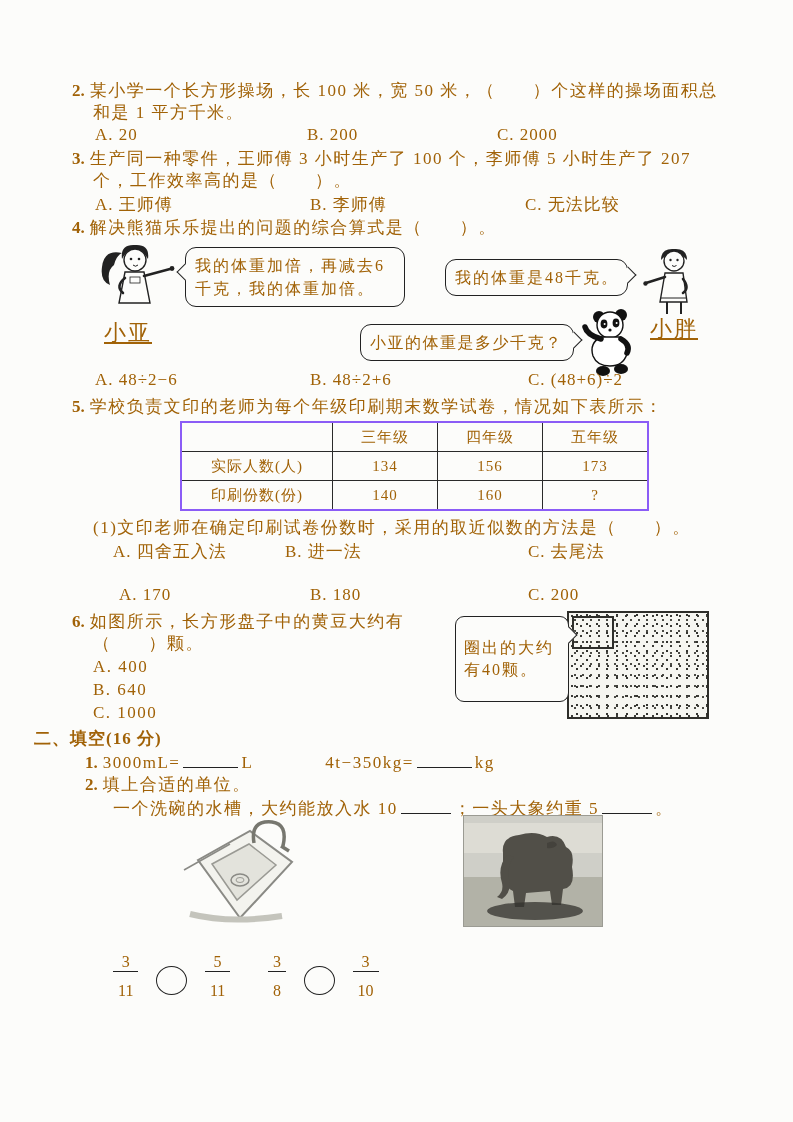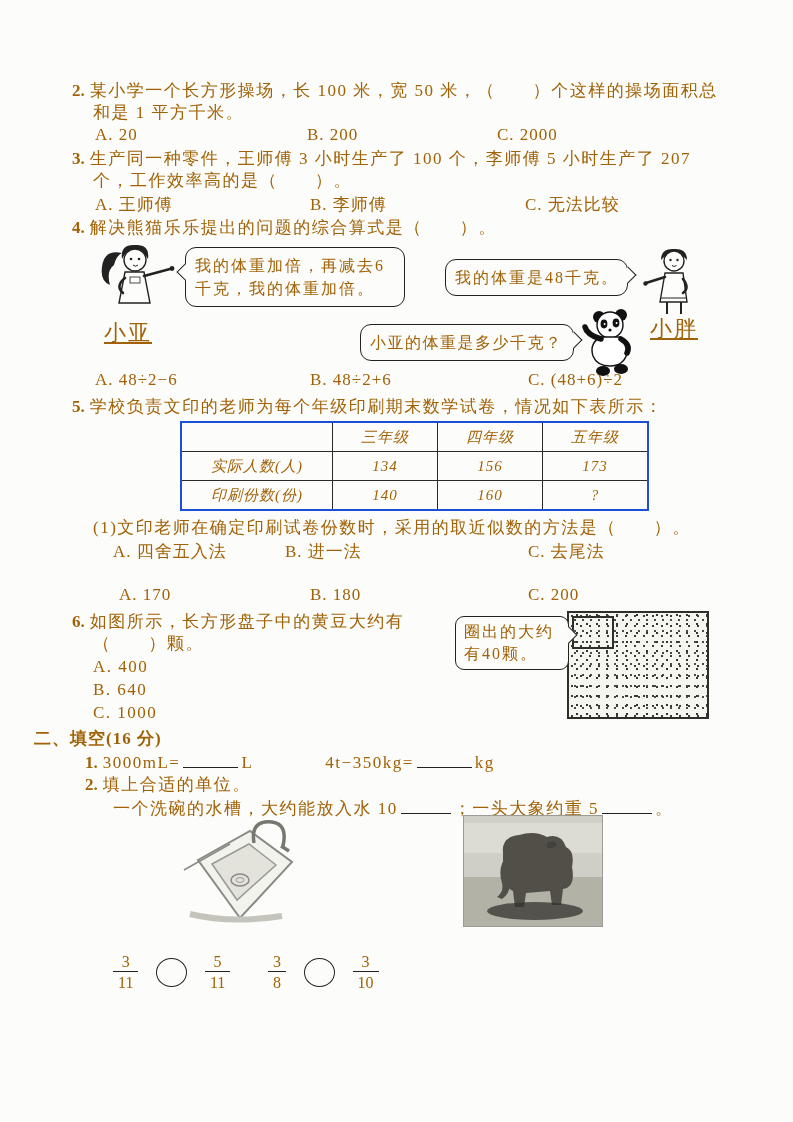--- a/index.html
+++ b/index.html
@@ -16,40 +16,40 @@
   .bubble .bl{display:block;white-space:nowrap;}
   .tail{position:absolute;width:11px;height:11px;background:#fcfcfa;z-index:3;}
   .tail-left{left:-7px;top:18px;border-left:1.6px solid #222;border-bottom:1.6px solid #222;
              transform:rotate(45deg);}
   .tail-right{right:-7px;top:9px;border-right:1.6px solid #222;border-top:1.6px solid #222;
               transform:rotate(45deg);}
   .charlabel{position:absolute;font-size:22px;letter-spacing:2px;text-decoration:underline;}
   table.grid{border-collapse:collapse;table-layout:fixed;}
   table.grid td{border:1.3px solid #2a2a2a;text-align:center;font-size:15px;
                 letter-spacing:1px;height:28px;padding:0;}
-  table.grid{border:2px solid #1d4ed8;font-style:italic;}
+  table.grid{border:2px solid #8b5cf6;}
   .blank{display:inline-block;width:55px;height:16px;border-bottom:1.6px solid #222;
          vertical-align:baseline;margin:0 3px;}
   .blank.w50{width:50px;}
   .callout{position:absolute;border:1.6px solid #222;border-radius:9px;background:#fcfcfa;
-           padding:4px 8px;font-size:16px;line-height:22px;letter-spacing:2px;z-index:2;}
+           padding:20px 8px;font-size:16px;line-height:22px;letter-spacing:2px;z-index:2;}
   .beanbox{position:absolute;border:2px solid #2e2e2a;background-color:#f6f6f1;
     background-image:
       radial-gradient(ellipse 2.2px 1.5px at 3px 3px,#3c3c38 70%,transparent 71%),
       radial-gradient(ellipse 1.5px 2.2px at 6px 7px,#4a4a44 70%,transparent 71%),
       radial-gradient(ellipse 2px 1.6px at 8px 2px,#33332f 70%,transparent 71%),
       radial-gradient(ellipse 1.8px 1.4px at 2px 9px,#55554e 70%,transparent 71%);
     background-size:9px 10px,8px 11px,10px 9px,11px 8px;}
   .circled{position:absolute;left:3px;top:3px;width:38px;height:29px;border:2px solid #2e2e2a;}
   .cmp{display:inline-block;width:29px;height:27px;border:1.7px solid #222;border-radius:50%;
        vertical-align:middle;background:#fcfcfa;}
   .cmp.small{width:23px;height:21px;margin:0 4px;vertical-align:-4px;}
   .frac{display:inline-block;text-align:center;vertical-align:middle;letter-spacing:0;}
   .frac .fn{display:block;font-size:16px;line-height:19px;padding:0 5px;}
-  .frac .fd{display:block;font-size:16px;line-height:21px;padding:0 5px;
+  .frac .fd{display:block;font-size:16px;line-height:21px;padding:8px 5px;
             border-top:1.5px solid #222;}
   .fracgroup{position:absolute;white-space:nowrap;}
   .photo{position:absolute;}
 </style>
 </head>
 <body>
 
 <div class="page">
 
   <div class="line" style="left:72px;top:80px">

